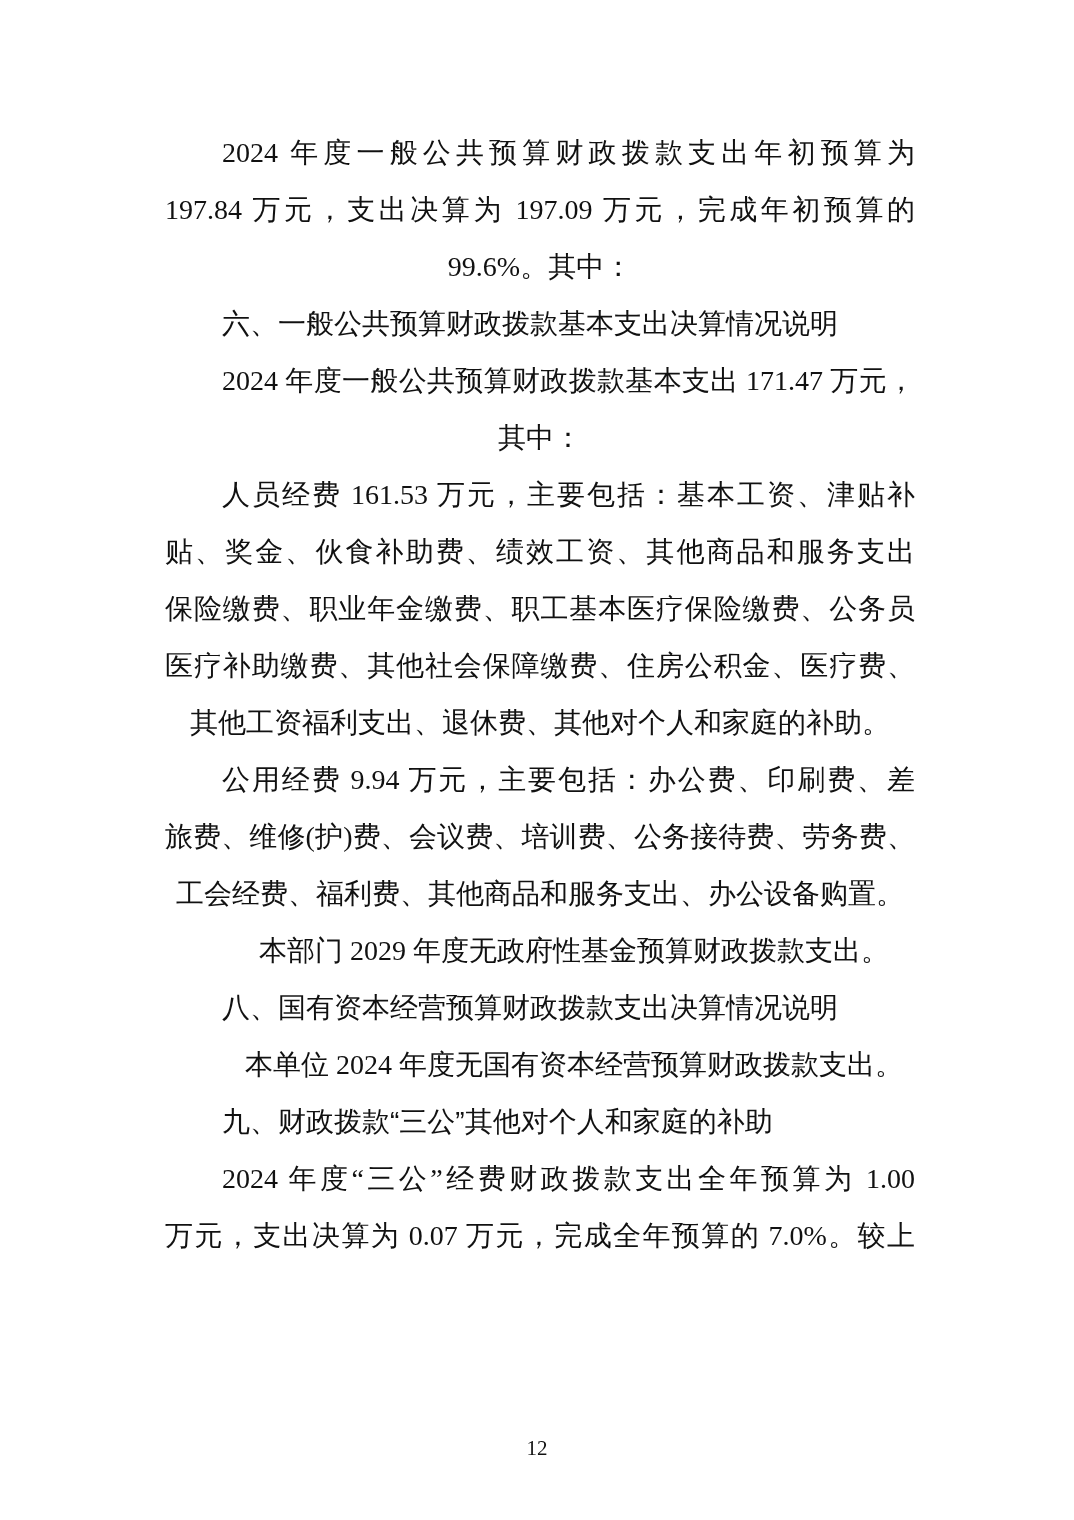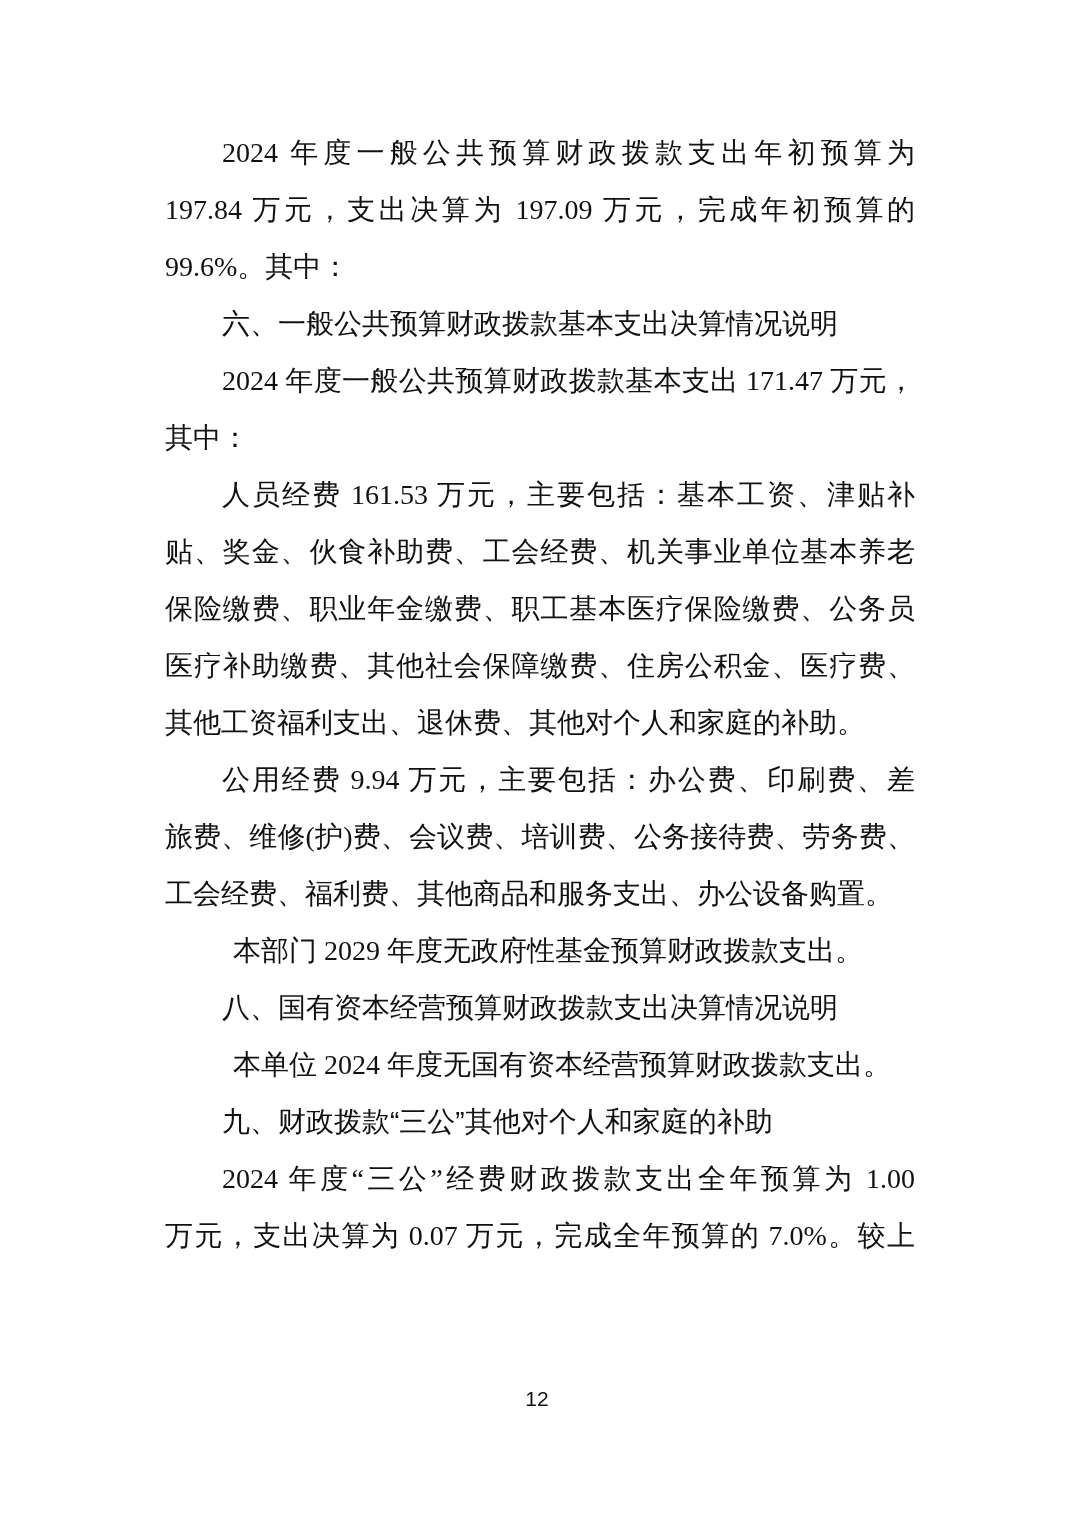--- a/index.html
+++ b/index.html
@@ -22,61 +22,62 @@
   }
   .line {
     height: 57px;
     line-height: 57px;
     font-size: 28px;
     color: #111111;
     letter-spacing: 0;
   }
   .line.body {
     font-family: "Liberation Serif", "DejaVu Serif", serif;
+    text-align: center;
   }
   .line.heading {
     font-family: "Liberation Sans", "DejaVu Sans", sans-serif;
     font-weight: normal;
   }
   .line.justify {
     text-align: justify;
     text-align-last: justify;
   }
   .indent-first {
     padding-left: 57px;
   }
   .indent-first-wide {
     padding-left: 68px;
   }
   .page-number {
     position: absolute;
-    top: 1384px;
+    top: 1433px;
     left: 0;
     right: 0;
     height: 30px;
     line-height: 30px;
     text-align: center;
     font-size: 21px;
     color: #111111;
-    font-family: Liberation Sans, sans-serif;
+    font-family: Liberation Serif, serif;
   }
 </style>
 </head>
 <body>
 
 <div class="page">
   <div class="content" id="lines-container">
       <div class="line body justify indent-first">2024 年度一般公共预算财政拨款支出年初预算为</div>
       <div class="line body justify">197.84 万元，支出决算为 197.09 万元，完成年初预算的</div>
       <div class="line body">99.6%。其中：</div>
       <div class="line heading indent-first">六、一般公共预算财政拨款基本支出决算情况说明</div>
       <div class="line body justify indent-first">2024 年度一般公共预算财政拨款基本支出 171.47 万元，</div>
       <div class="line body">其中：</div>
       <div class="line body justify indent-first">人员经费 161.53 万元，主要包括：基本工资、津贴补</div>
-      <div class="line body justify">贴、奖金、伙食补助费、工会经费、机关事业单位基本养老</div>
+      <div class="line body justify">贴、奖金、伙食补助费、绩效工资、其他商品和服务支出</div>
       <div class="line body justify">保险缴费、职业年金缴费、职工基本医疗保险缴费、公务员</div>
       <div class="line body justify">医疗补助缴费、其他社会保障缴费、住房公积金、医疗费、</div>
       <div class="line body">其他工资福利支出、退休费、其他对个人和家庭的补助。</div>
       <div class="line body justify indent-first">公用经费 9.94 万元，主要包括：办公费、印刷费、差</div>
       <div class="line body justify">旅费、维修(护)费、会议费、培训费、公务接待费、劳务费、</div>
       <div class="line body">工会经费、福利费、其他商品和服务支出、办公设备购置。</div>
       <div class="line body indent-first-wide">本部门 2029 年度无政府性基金预算财政拨款支出。</div>
       <div class="line heading indent-first">八、国有资本经营预算财政拨款支出决算情况说明</div>
       <div class="line body indent-first-wide">本单位 2024 年度无国有资本经营预算财政拨款支出。</div>
       <div class="line heading indent-first">九、财政拨款“三公”其他对个人和家庭的补助</div>

